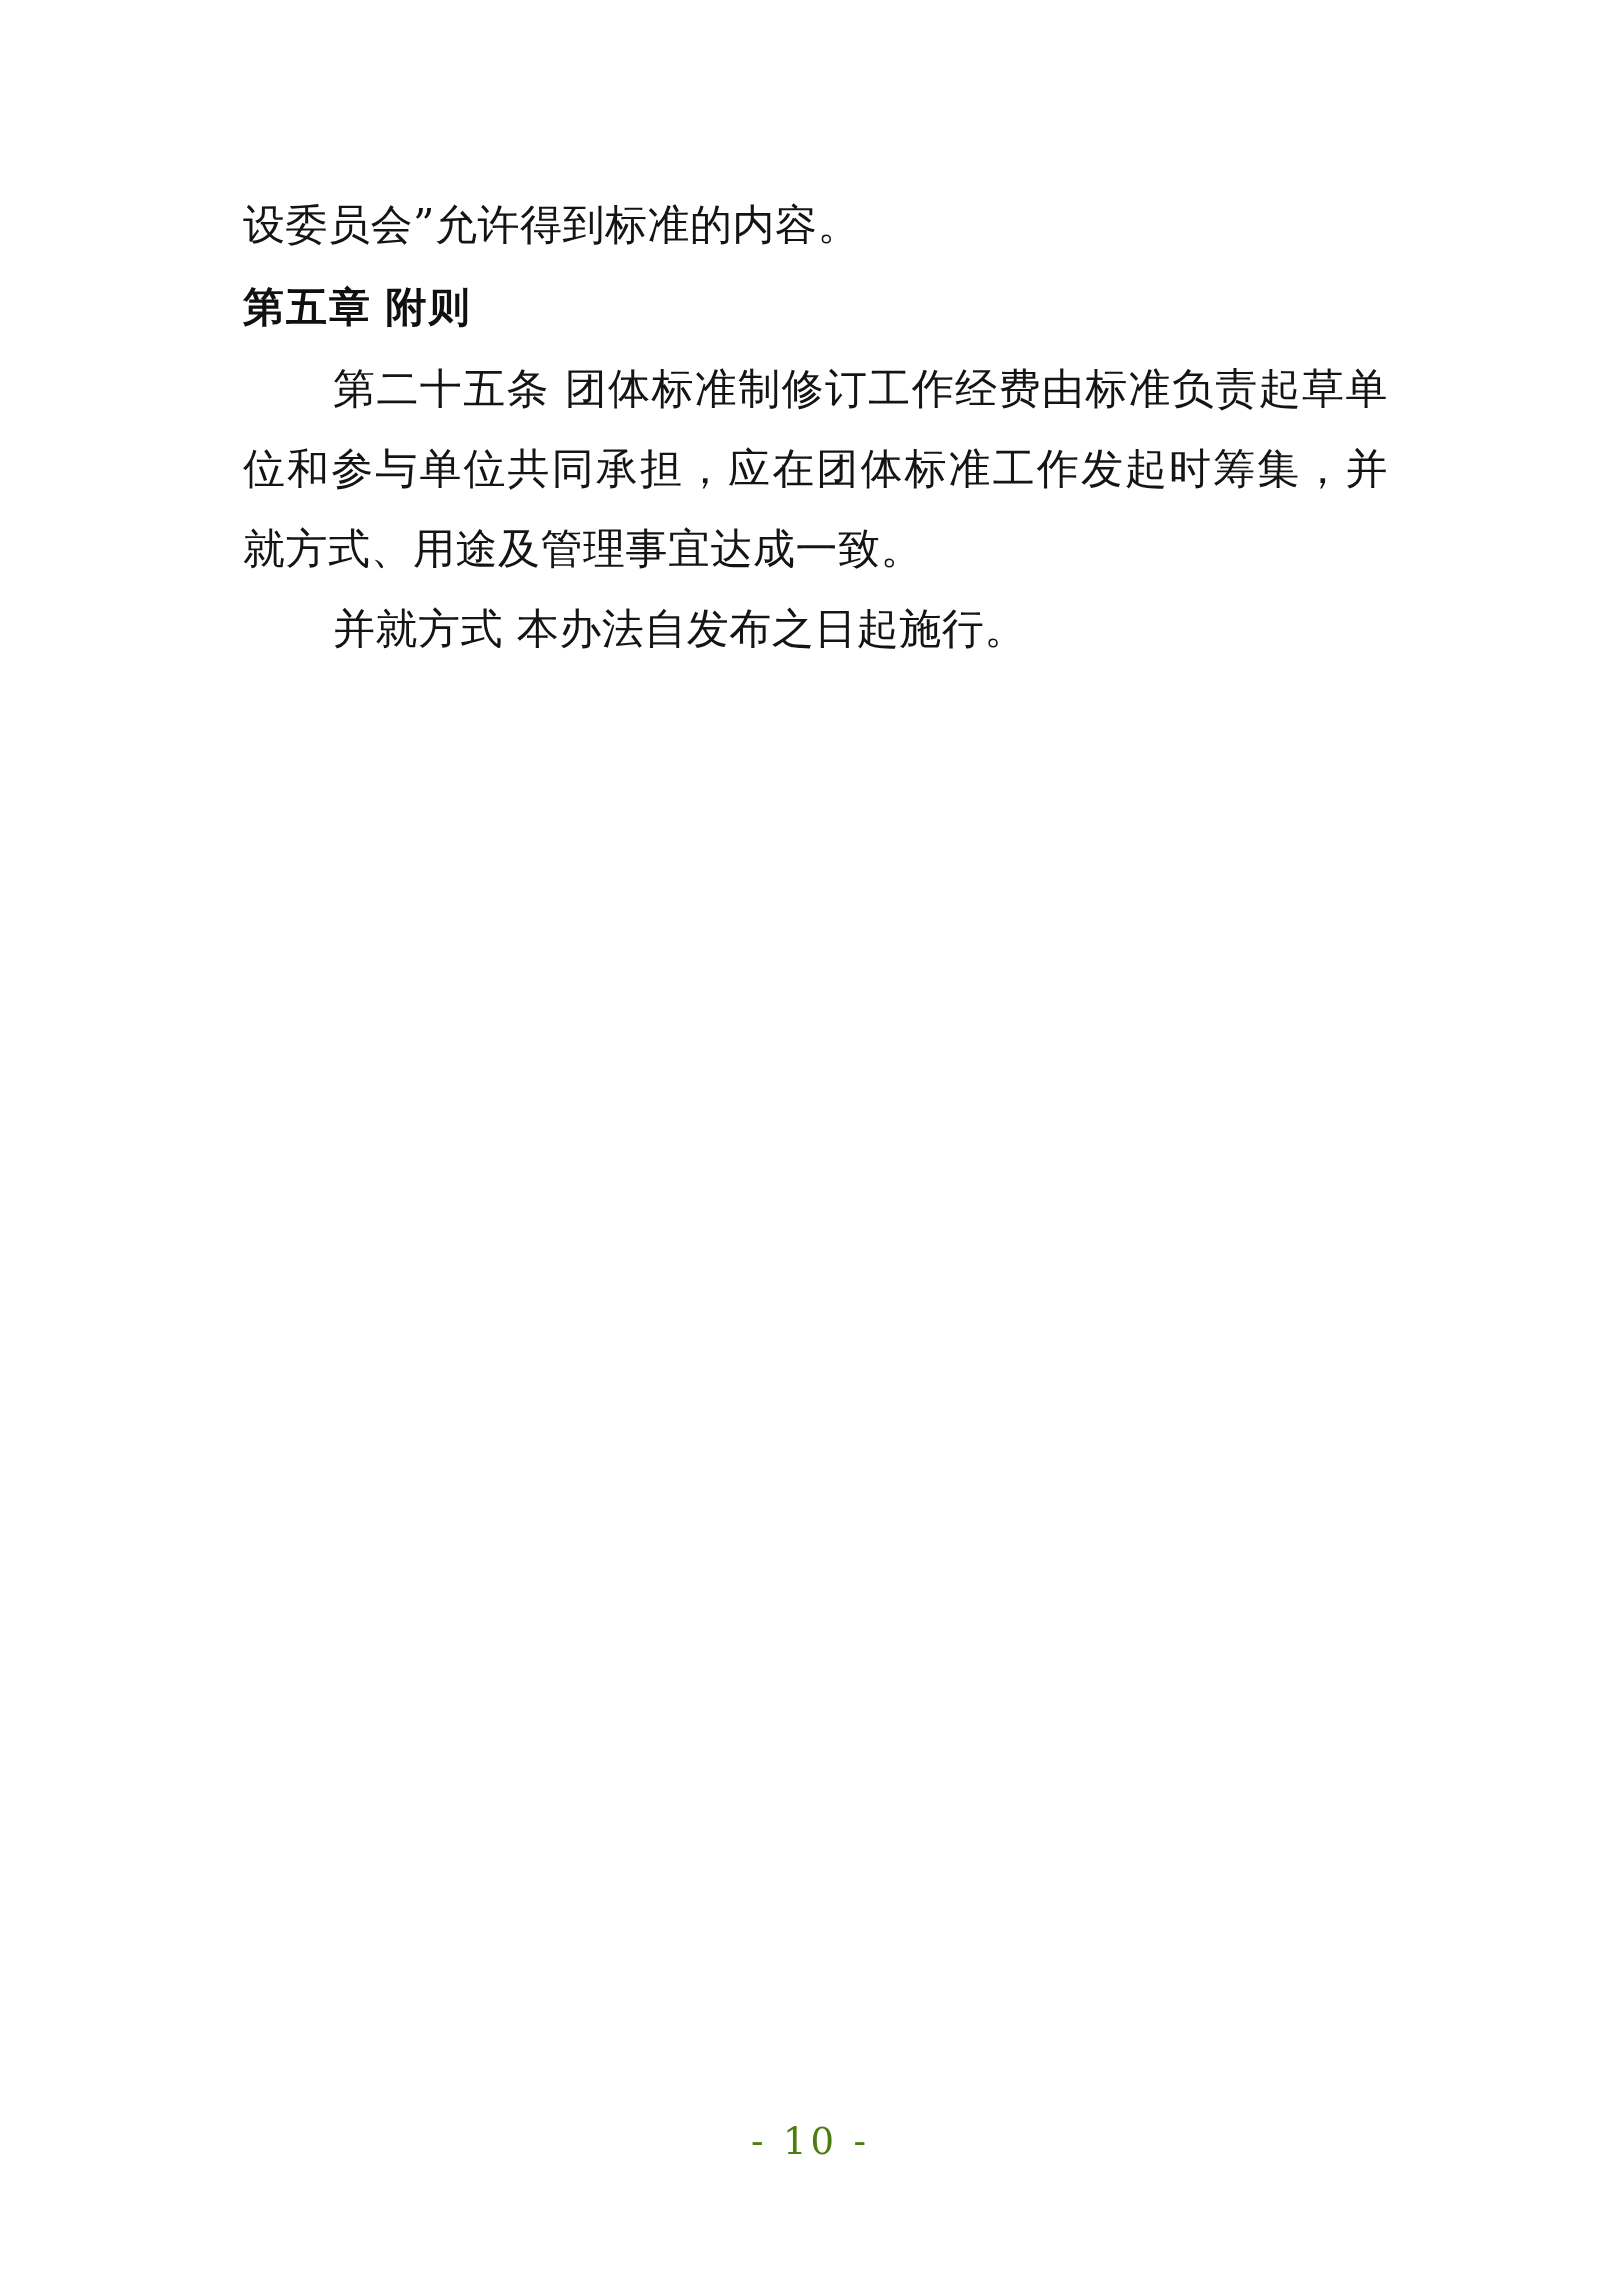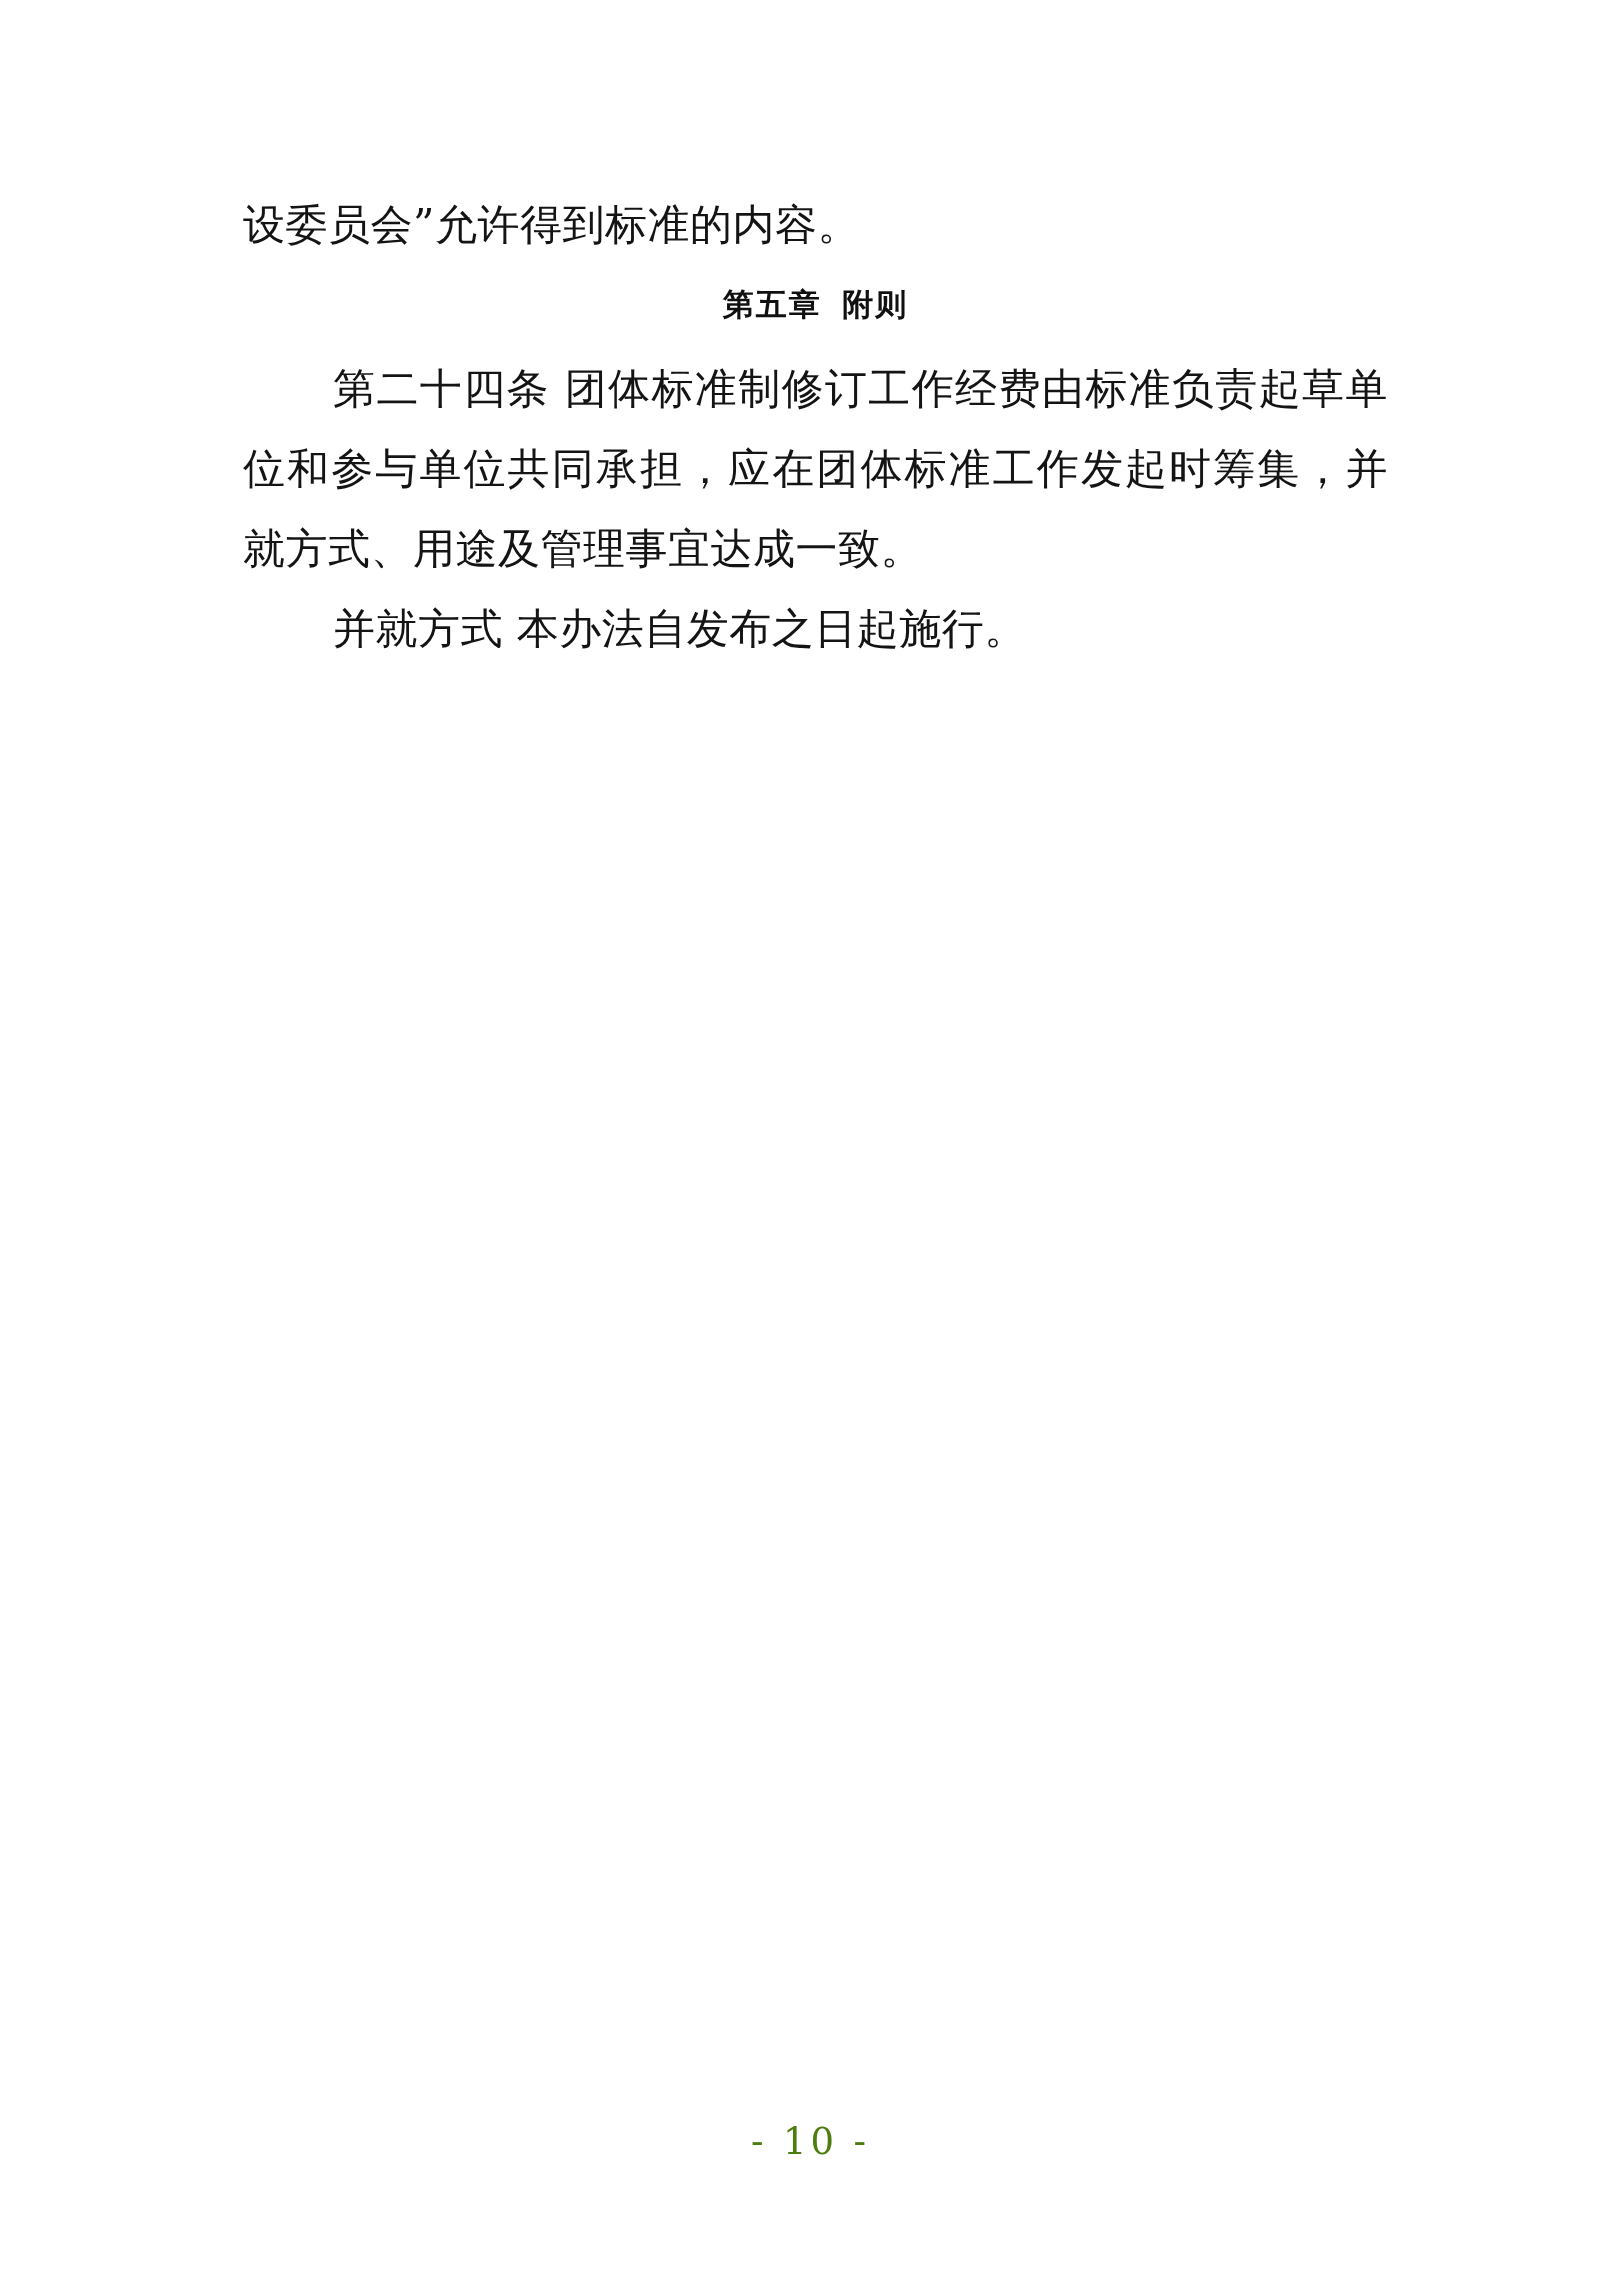--- a/index.html
+++ b/index.html
@@ -37,28 +37,28 @@
     text-align: justify;
     text-justify: inter-ideograph;
     letter-spacing: 0.5px;
     margin: 0;
     color: #141414;
   }
   .indent {
     text-indent: 90px;
   }
   .chapter-heading {
-    font-size: 31px;
+    font-size: 41px;
     line-height: 84px;
-    text-align: center;
+    text-align: left;
     font-weight: bold;
     letter-spacing: 2px;
     margin: 0;
     color: #101010;
-    font-family: Liberation Mono, monospace;
+    font-family: Liberation Sans, sans-serif;
   }
   .footer {
     position: absolute;
     left: 0;
     top: 2109px;
     width: 1621px;
     text-align: center;
     font-size: 37px;
     color: #4d7c0f;
     letter-spacing: 3.9px;
@@ -70,21 +70,21 @@
 
 <div class="page">
 
   <div class="content">
 
     <p class="para">设委员会”允许得到标准的内容。</p>
 
 
     <h2 class="chapter-heading">第五章 附则</h2>
 
-    <p class="para indent">第二十四条 团体标准制修订工作经费由标准负责起草单位和参与单位共同承担，应在团体标准工作发起时筹集，并就方式、用途及管理事宜达成一致。</p>
+    <p class="para indent">第二十五条 团体标准制修订工作经费由标准负责起草单位和参与单位共同承担，应在团体标准工作发起时筹集，并就方式、用途及管理事宜达成一致。</p>
 
 
     <p class="para indent">并就方式 本办法自发布之日起施行。</p>
 
   </div>
 
   <div class="footer">- 10 -</div>
 
 </div>
 

